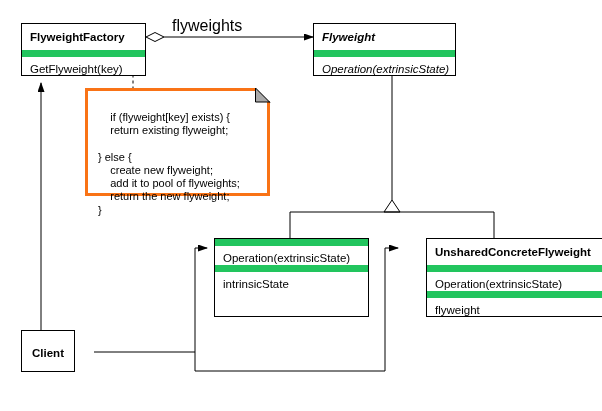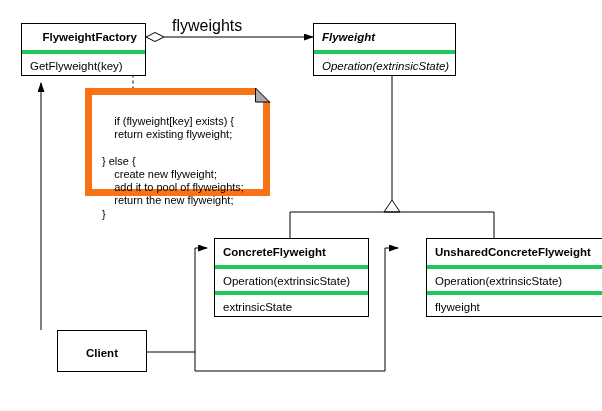--- a/index.html
+++ b/index.html
@@ -32,39 +32,39 @@
   .compartment {
     box-sizing: border-box;
     padding: 3px 8px 4px 8px;
     font-size: 11.5px;
     color: #000000;
     line-height: 14px;
     white-space: nowrap;
     overflow: hidden;
   }
   .compartment.divider {
-    border-top: 4px solid #22c55e;
+    border-top: 7px solid #22c55e;
   }
   .cls-title {
     font-weight: bold;
     font-size: 11.5px;
   }
   .cls-title.abstract {
     font-style: italic;
   }
   .op-abstract {
     font-style: italic;
   }
   .title-center {
     text-align: center;
   }
   .note-box {
     position: absolute;
     box-sizing: border-box;
-    border: 7px solid #f97316;
+    border: 3px solid #f97316;
     background: #ffffff;
     padding: 7px 8px 6px 10px;
     font-size: 11px;
     line-height: 13.2px;
     color: #000000;
     white-space: pre;
   }
   .note-fold {
     position: absolute;
     width: 0;
@@ -125,21 +125,21 @@
       <polyline points="94,352 195,352 195,248 207,248" fill="none" stroke="#000000" stroke-width="1" marker-end="url(#solidArrow)"></polyline>
     </g>
 
     <g>
       <polyline points="195,371 385,371 385,248 398,248" fill="none" stroke="#000000" stroke-width="1" marker-end="url(#solidArrow)"></polyline>
       <line x1="195" y1="352" x2="195" y2="371" stroke="#000000" stroke-width="1"></line>
     </g>
   </svg>
 
   <div class="uml-box" style="left:21px; top:23px; width:125px; height:53px;">
-    <div class="compartment cls-title" style="height:26px; line-height:20px;text-align:right;">FlyweightFactory</div>
+    <div class="compartment cls-title" style="height:26px; line-height:20px;">FlyweightFactory</div>
     <div class="compartment divider" style="height:26px; line-height:19px;">GetFlyweight(key)</div>
   </div>
 
   <div class="uml-box" style="left:313px; top:23px; width:143px; height:53px;">
     <div class="compartment cls-title abstract" style="height:26px; line-height:20px;">Flyweight</div>
     <div class="compartment divider op-abstract" style="height:26px; line-height:19px;">Operation(extrinsicState)</div>
   </div>
 
   <div class="edge-label" style="left:172px; top:17px;">flyweights</div>
 
@@ -154,28 +154,27 @@
 }</span>
   </div>
   <div class="note-fold" style="left:256px; top:88px;"></div>
   <svg class="note-fold-edge" viewBox="0 0 20 20" style="left:252px; top:86px;">
     <line x1="3.5" y1="2" x2="18" y2="16.5" stroke="#000000" stroke-width="1"></line>
     <line x1="3.5" y1="16" x2="3.5" y2="2" stroke="#000000" stroke-width="1"></line>
     <line x1="3.5" y1="16" x2="18" y2="16" stroke="#000000" stroke-width="1"></line>
   </svg>
 
   <div class="uml-box" style="left:214px; top:238px; width:155px; height:79px;">
-    <div class="compartment cls-title" style="height:26px; line-height:20px;">ConcreteFlyweight</div>
     <div class="compartment divider" style="height:26px; line-height:19px;">Operation(extrinsicState)</div>
-    <div class="compartment divider" style="height:26px; line-height:19px;">extrinsicState</div>
+    <div class="compartment divider" style="height:26px; line-height:19px;">intrinsicState</div>
   </div>
 
   <div class="uml-box" style="left:426px; top:238px; width:178px; height:79px;">
     <div class="compartment cls-title" style="height:26px; line-height:20px;">UnsharedConcreteFlyweight</div>
     <div class="compartment divider" style="height:26px; line-height:19px;">Operation(extrinsicState)</div>
     <div class="compartment divider" style="height:26px; line-height:19px;">flyweight</div>
   </div>
 
-  <div class="uml-box" style="left:21px; top:330px; width:90px; height:42px;margin-left:36px;">
+  <div class="uml-box" style="left:21px; top:330px; width:54px; height:42px;">
     <div class="compartment cls-title title-center" style="height:40px; line-height:38px;">Client</div>
   </div>
 
 </div>
 
 </body></html>

